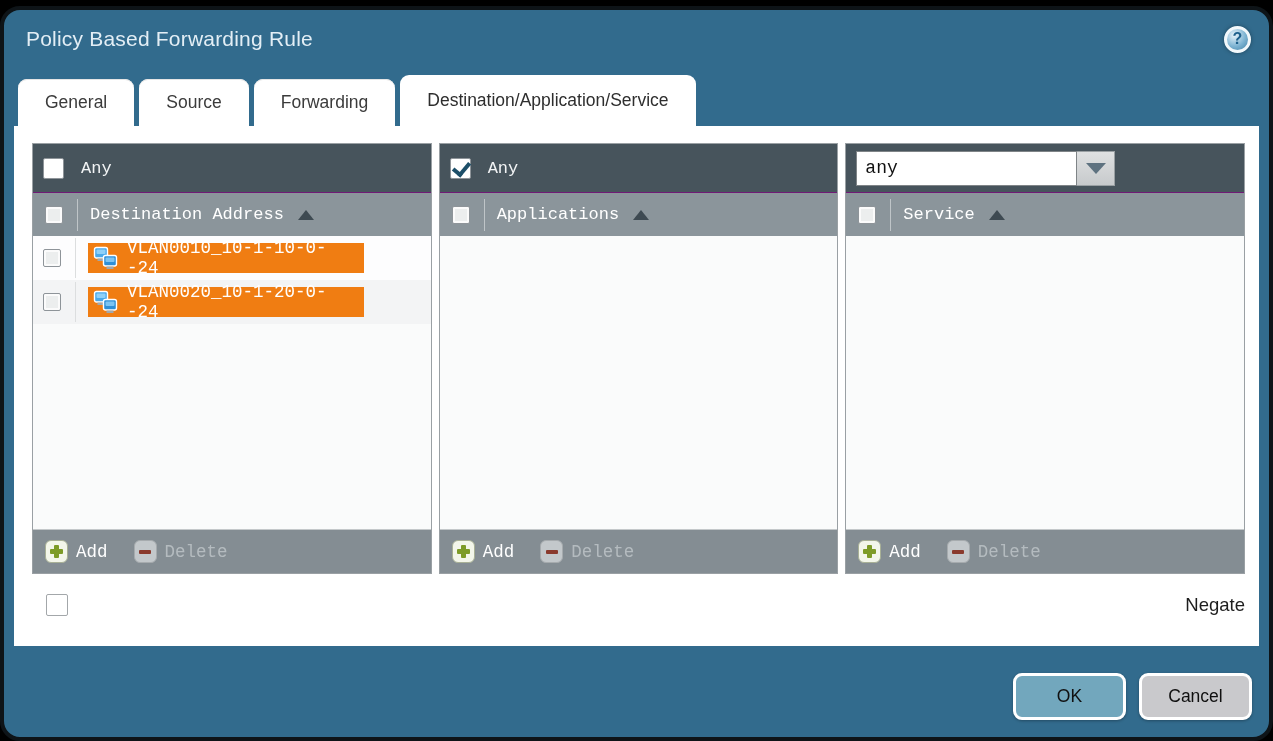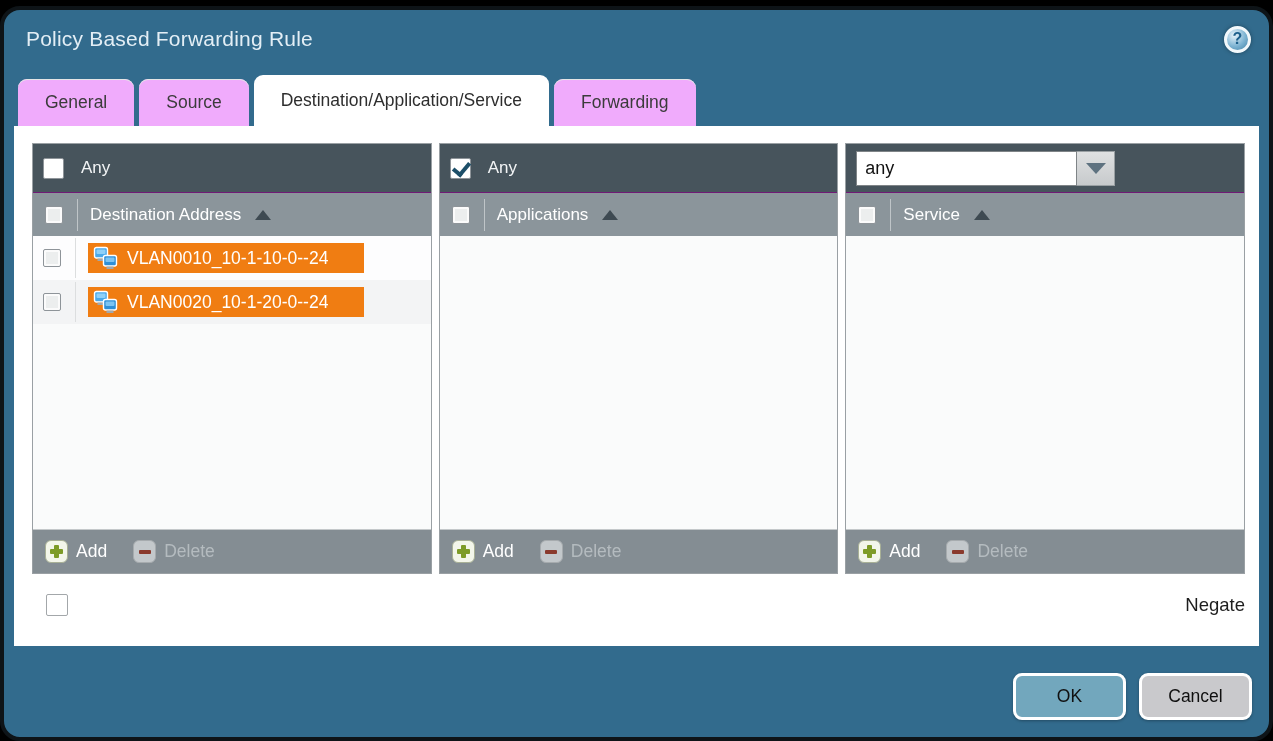--- a/index.html
+++ b/index.html
@@ -32,21 +32,21 @@
     cursor: pointer;
   }
 
   
   .tabstrip {
     height: 58px; flex: 0 0 58px;
     display: flex; align-items: flex-end; gap: 5px;
     padding: 0 0 0 14px;
   }
   .tab {
-    background: #f0abfc;
+    background: #ffffff;
     color: #3b3b3b;
     border-radius: 9px 9px 0 0;
     height: 47px; padding: 0 27px;
     display: flex; align-items: center;
     font-size: 17.5px;
     box-shadow: inset 0 1px 0 #e5e5e5;
     cursor: pointer;
     white-space: nowrap;
   }
   .tab.active {
@@ -54,21 +54,21 @@
     box-shadow: none;
   }
 
   
   .content {
     background: #ffffff;
     margin: 0 10px;
     height: 520px; flex: 0 0 520px;
     padding: 17px 14px 0 18px;
   }
-  .panels { display: flex; gap: 7px; height: 431px; }
+  .panels { display: flex; gap: 7px; height: 431px; font-family: Liberation Mono, monospace; }
 
   .panel {
     flex: 1 1 0;
     border: 1px solid #9aa0a4;
     display: flex; flex-direction: column;
     background: #fafbfb;
   }
   .anybar {
     height: 48px; flex: 0 0 48px;
     background: #47545c;
@@ -199,22 +199,22 @@
 <div class="dialog">
 
   <div class="titlebar">
     <div class="title">Policy Based Forwarding Rule</div>
     <div class="help-icon">?</div>
   </div>
 
   <div class="tabstrip">
     <div class="tab">General</div>
     <div class="tab">Source</div>
+    <div class="tab">Forwarding</div>
     <div class="tab active">Destination/Application/Service</div>
-    <div class="tab">Forwarding</div>
   </div>
 
   <div class="content">
     <div class="panels">
 
       <div class="panel">
         <div class="anybar">
           <span class="cb cb-20" data-checked="false"></span>
           <span>Any</span>
         </div>

